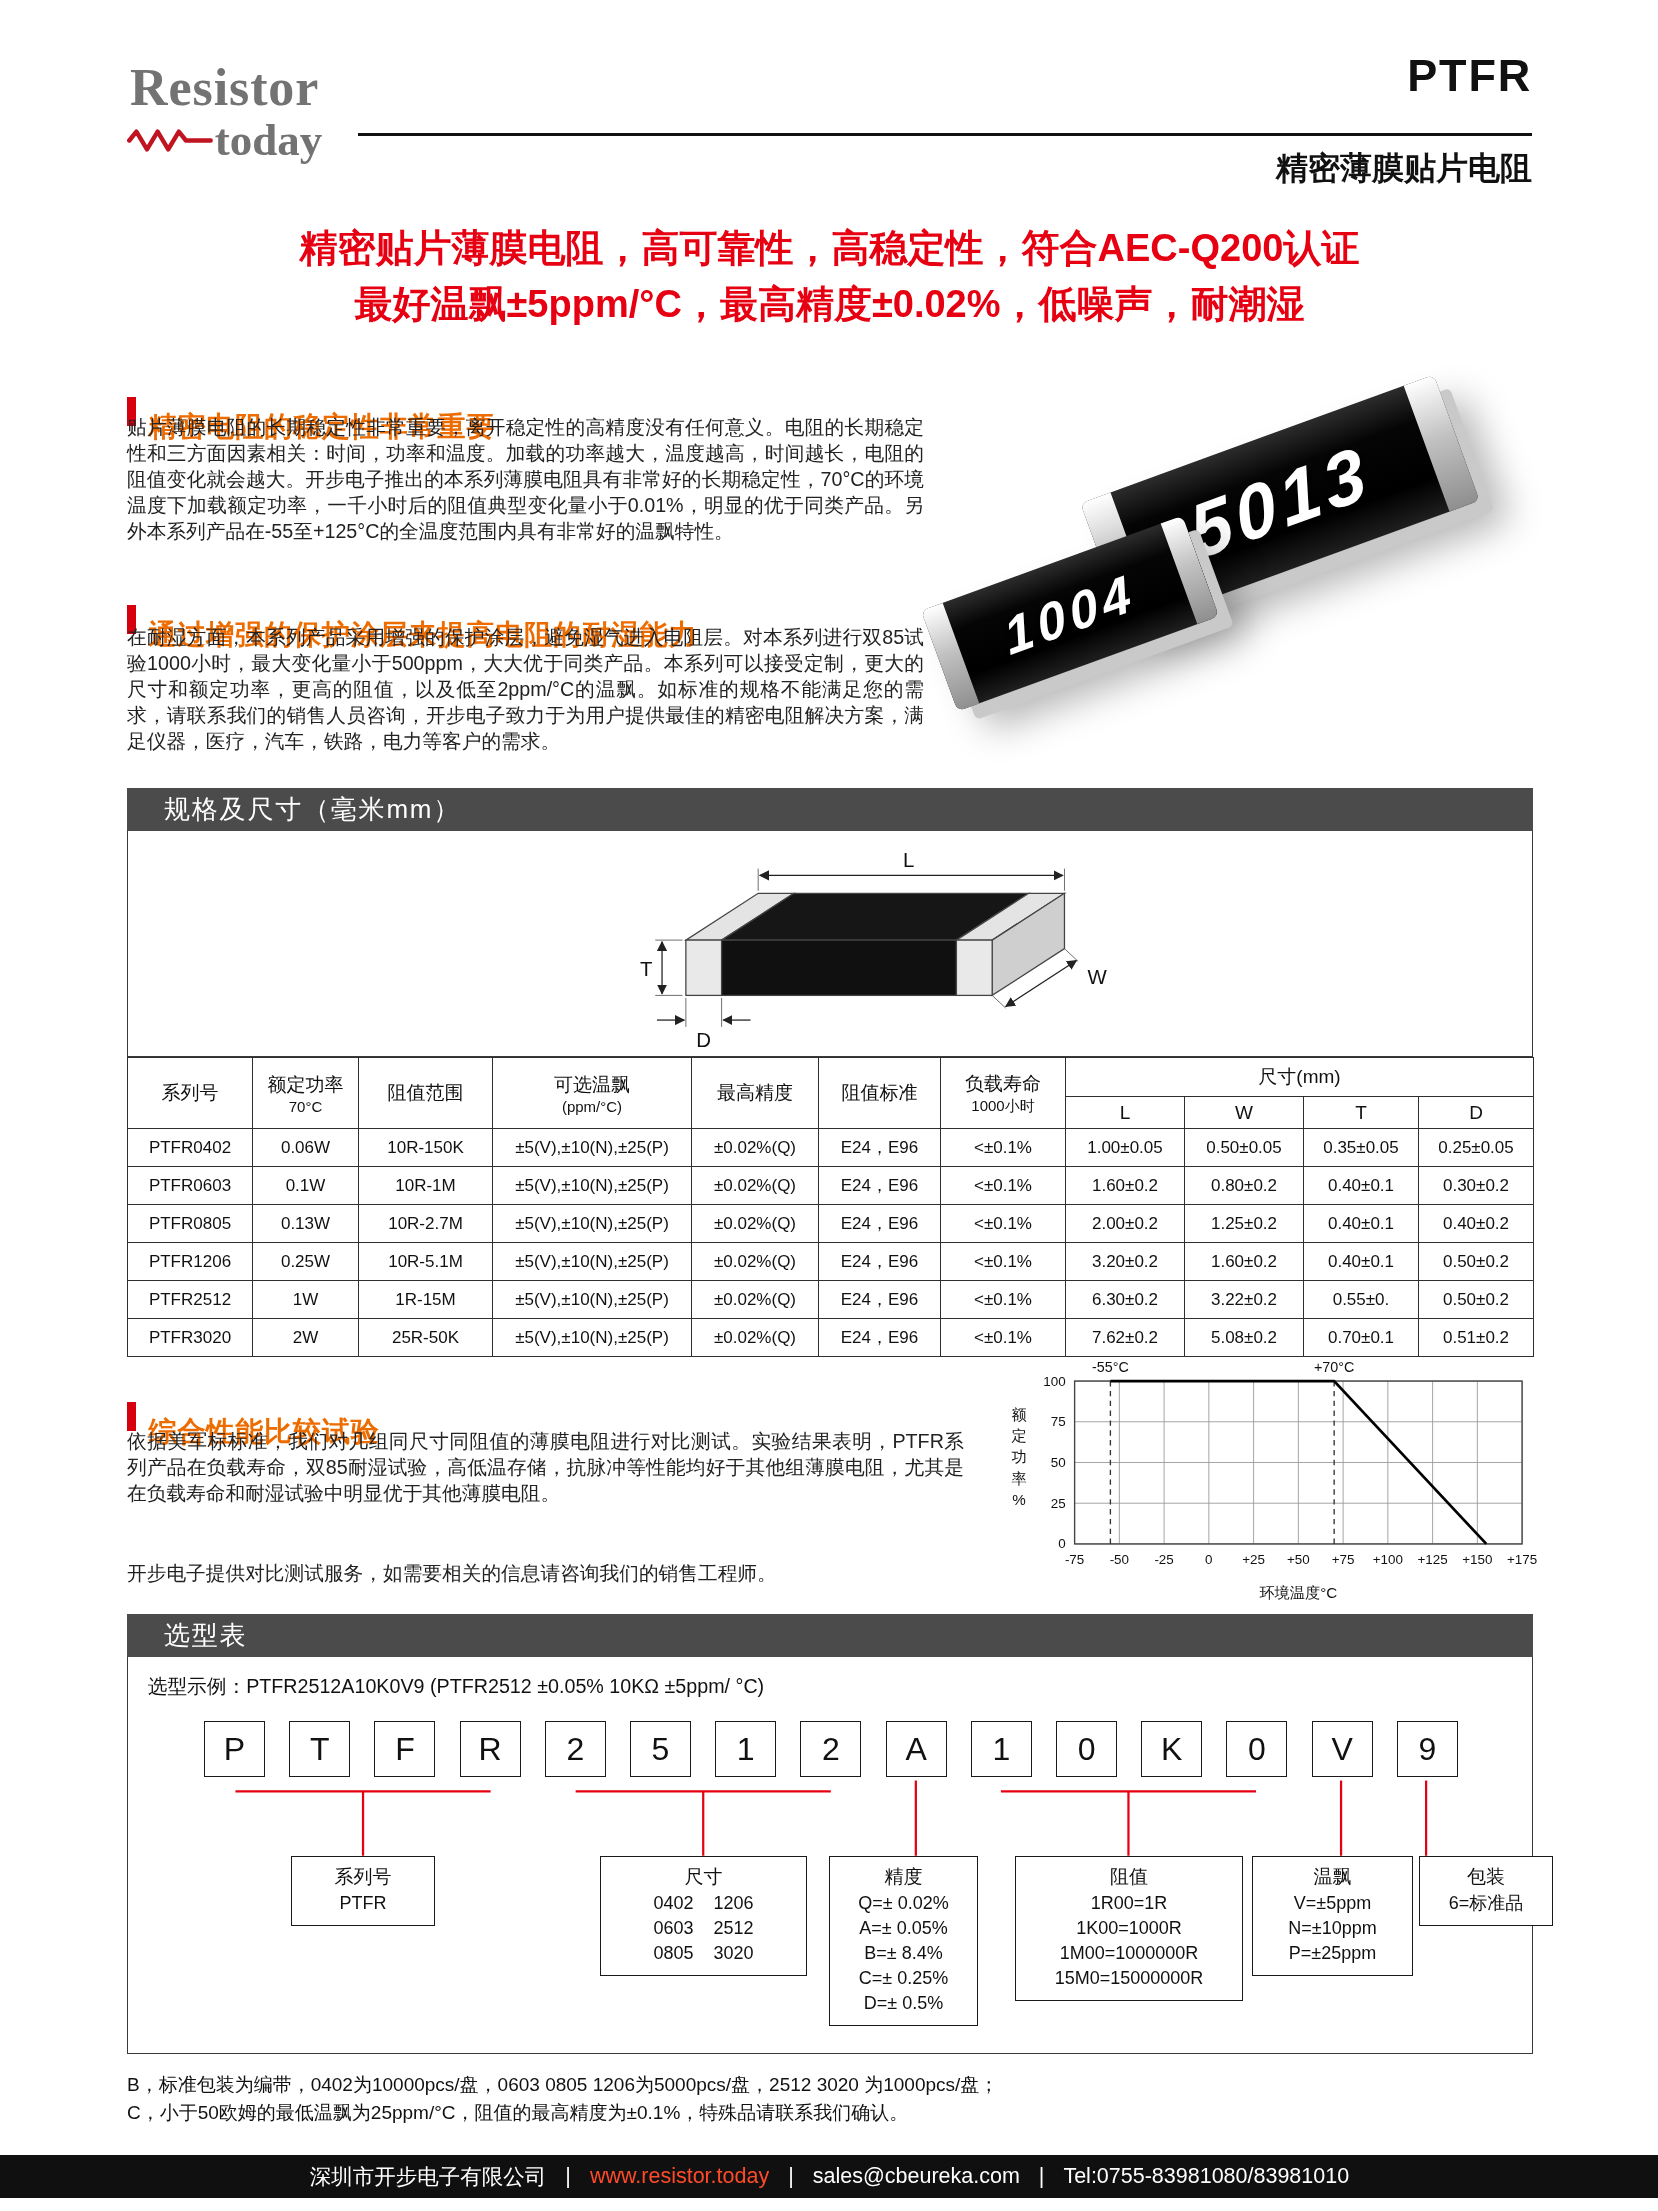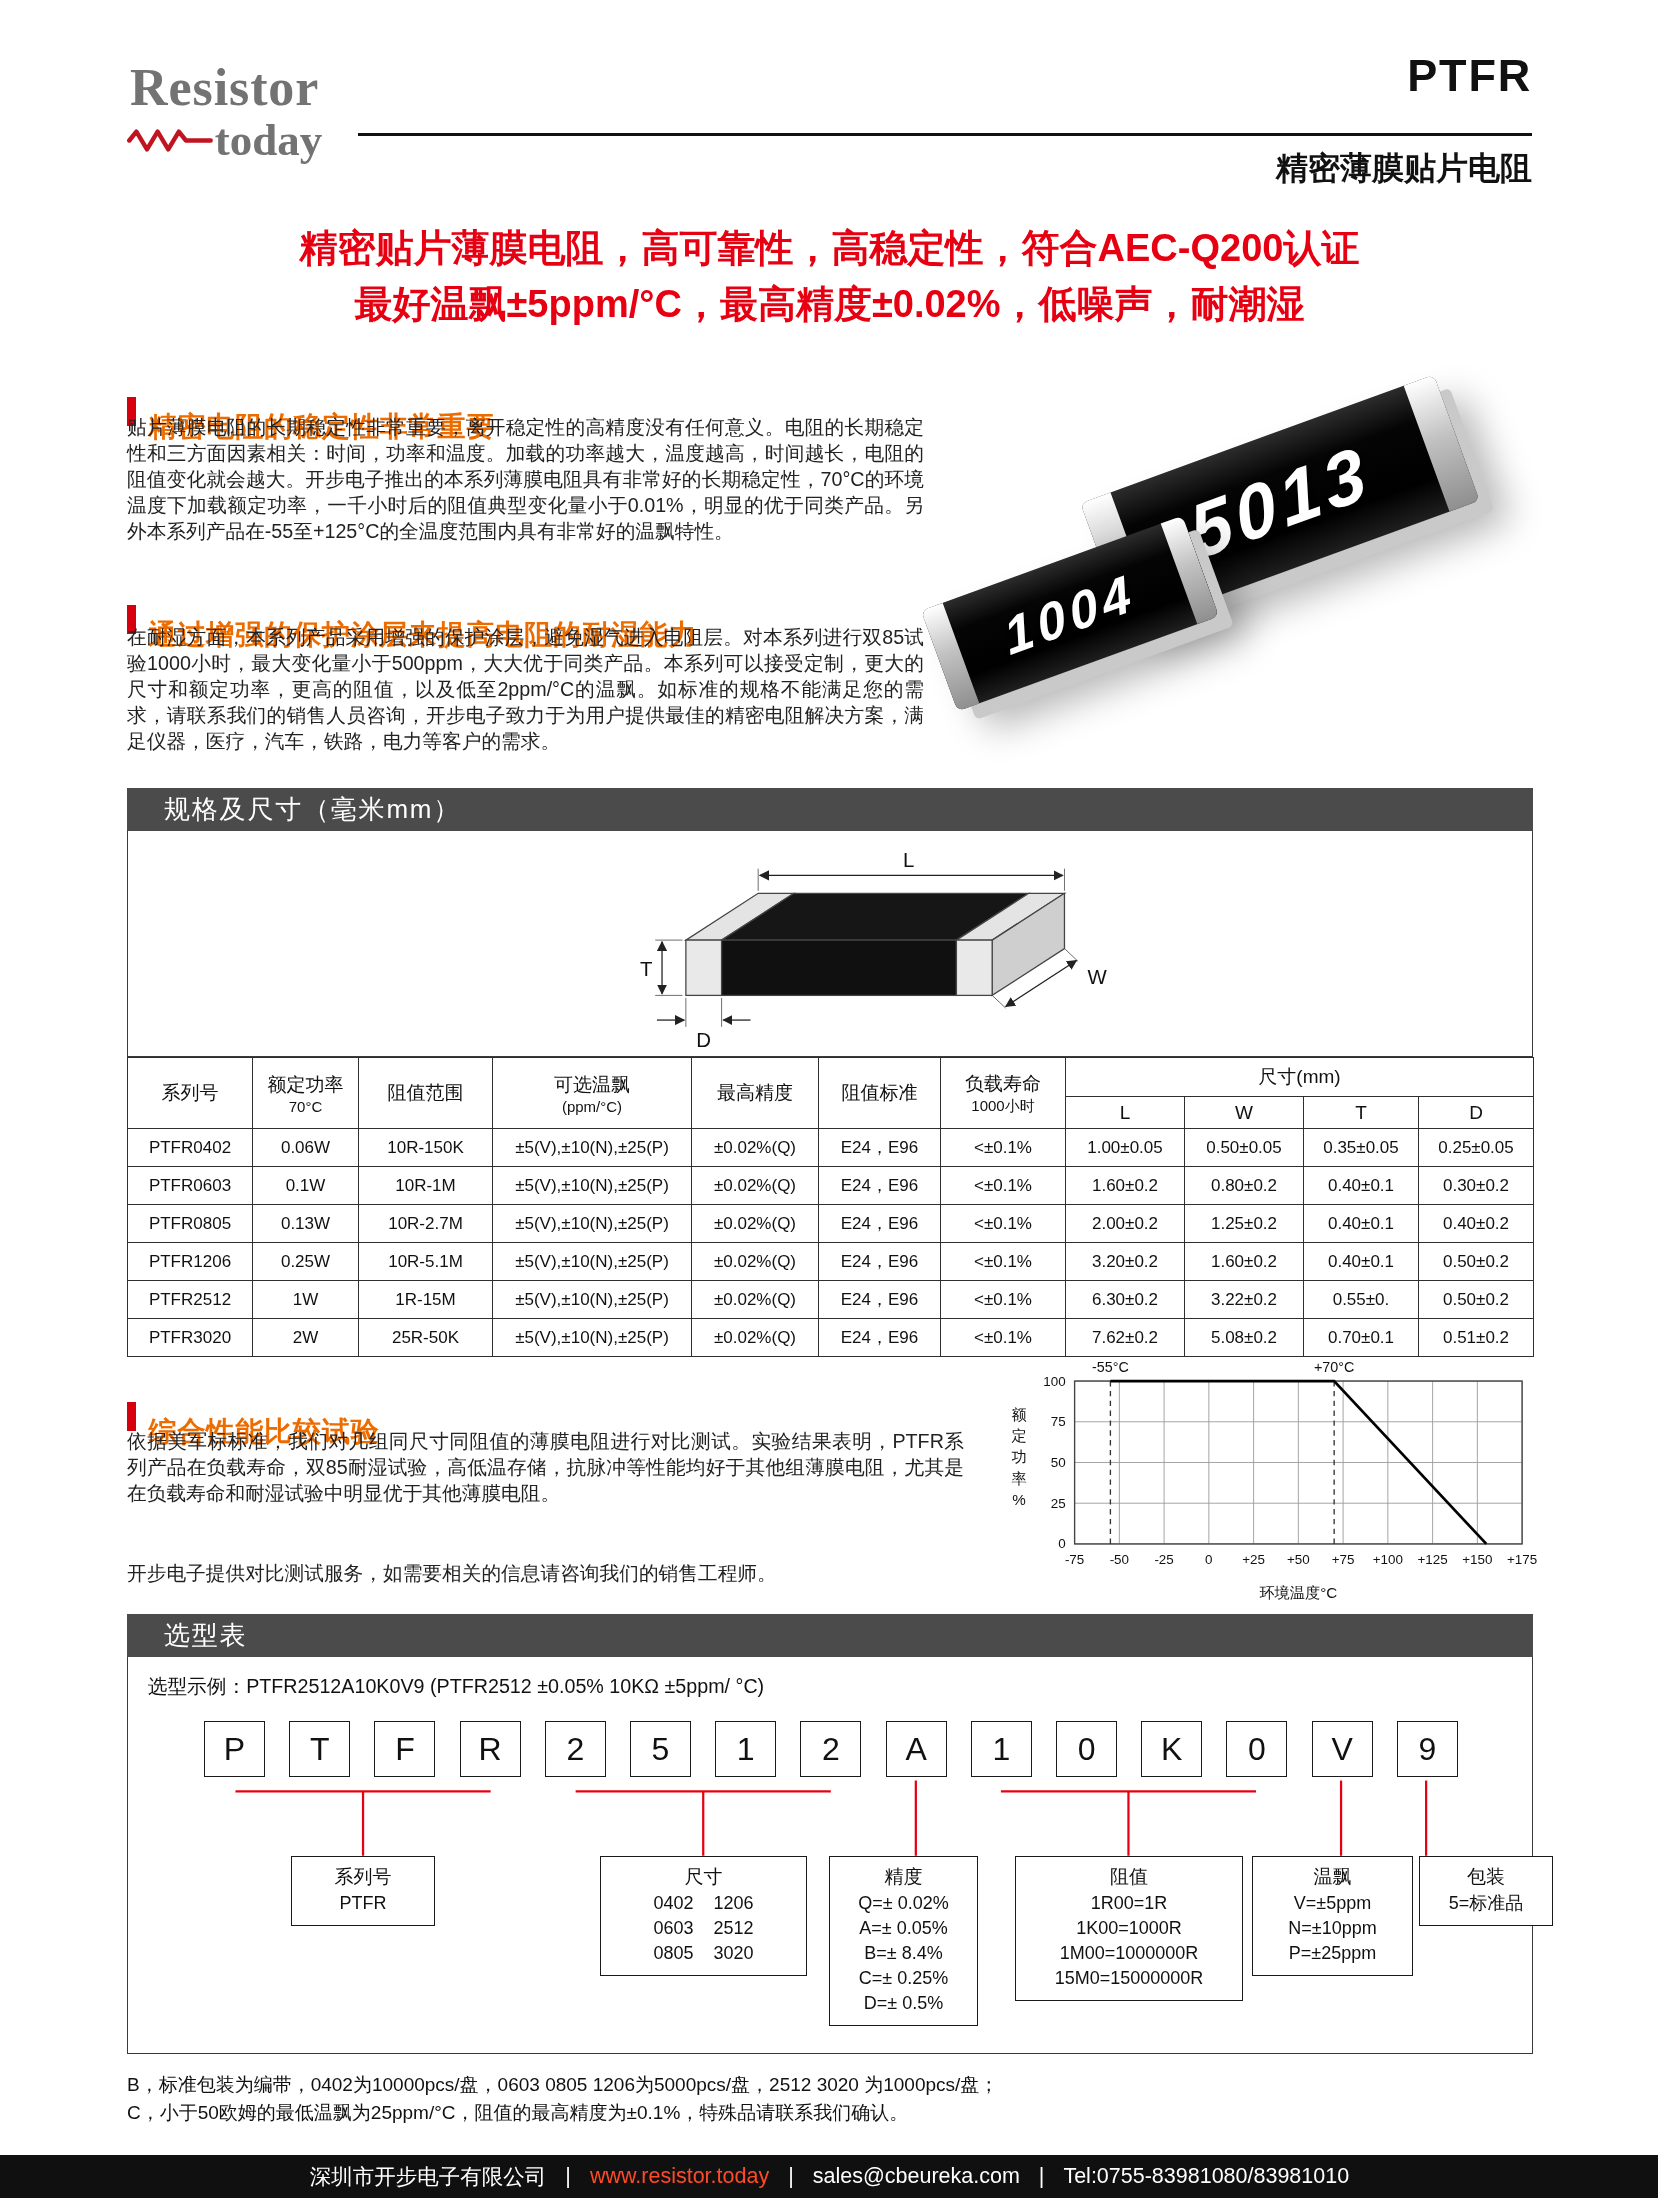--- a/index.html
+++ b/index.html
@@ -425,21 +425,21 @@
         <div class="legend-line">15M0=15000000R</div>
       </div>
       <div class="legend-box" style="left: 1124px; width: 161px;">
         <div class="legend-title">温飘</div>
         <div class="legend-line">V=±5ppm</div>
         <div class="legend-line">N=±10ppm</div>
         <div class="legend-line">P=±25ppm</div>
       </div>
       <div class="legend-box" style="left: 1291px; width: 134px;">
         <div class="legend-title">包装</div>
-        <div class="legend-line">5=标准品</div>
+        <div class="legend-line">6=标准品</div>
       </div>
     </div>
 
   <div class="notes">
     <p>B，标准包装为编带，0402为10000pcs/盘，0603 0805 1206为5000pcs/盘，2512 3020 为1000pcs/盘；</p>
     <p>C，小于50欧姆的最低温飘为25ppm/°C，阻值的最高精度为±0.1%，特殊品请联系我们确认。</p>
   </div>
 
   <div class="footer-bar">
     <span>深圳市开步电子有限公司</span>

